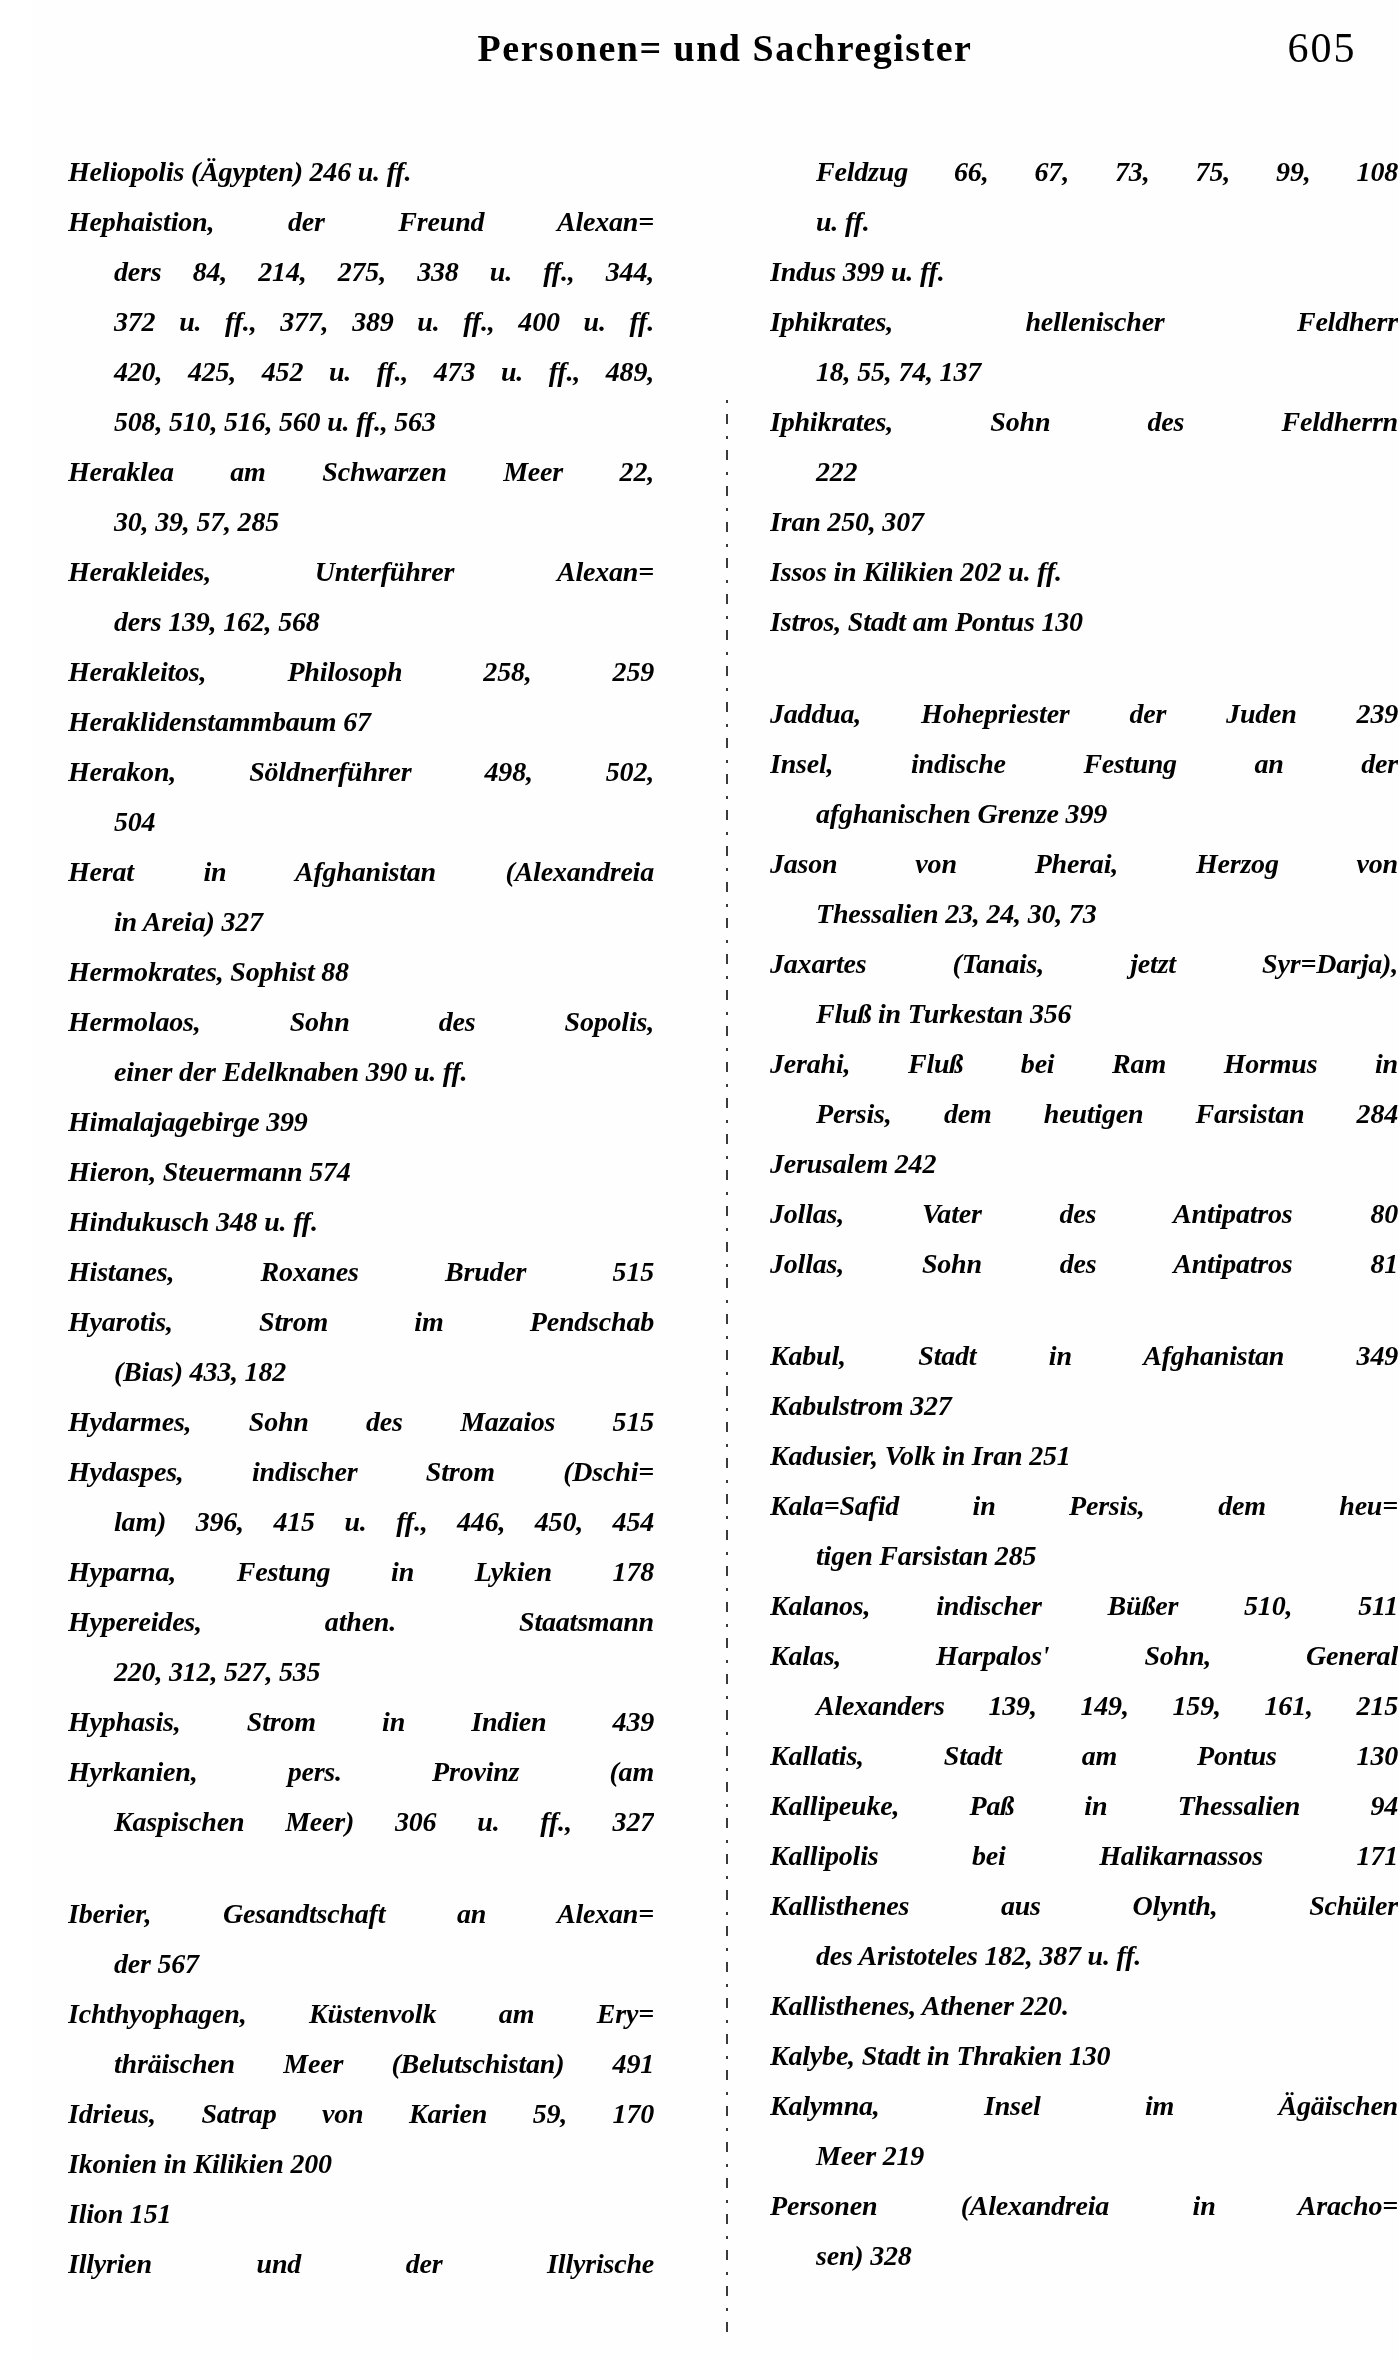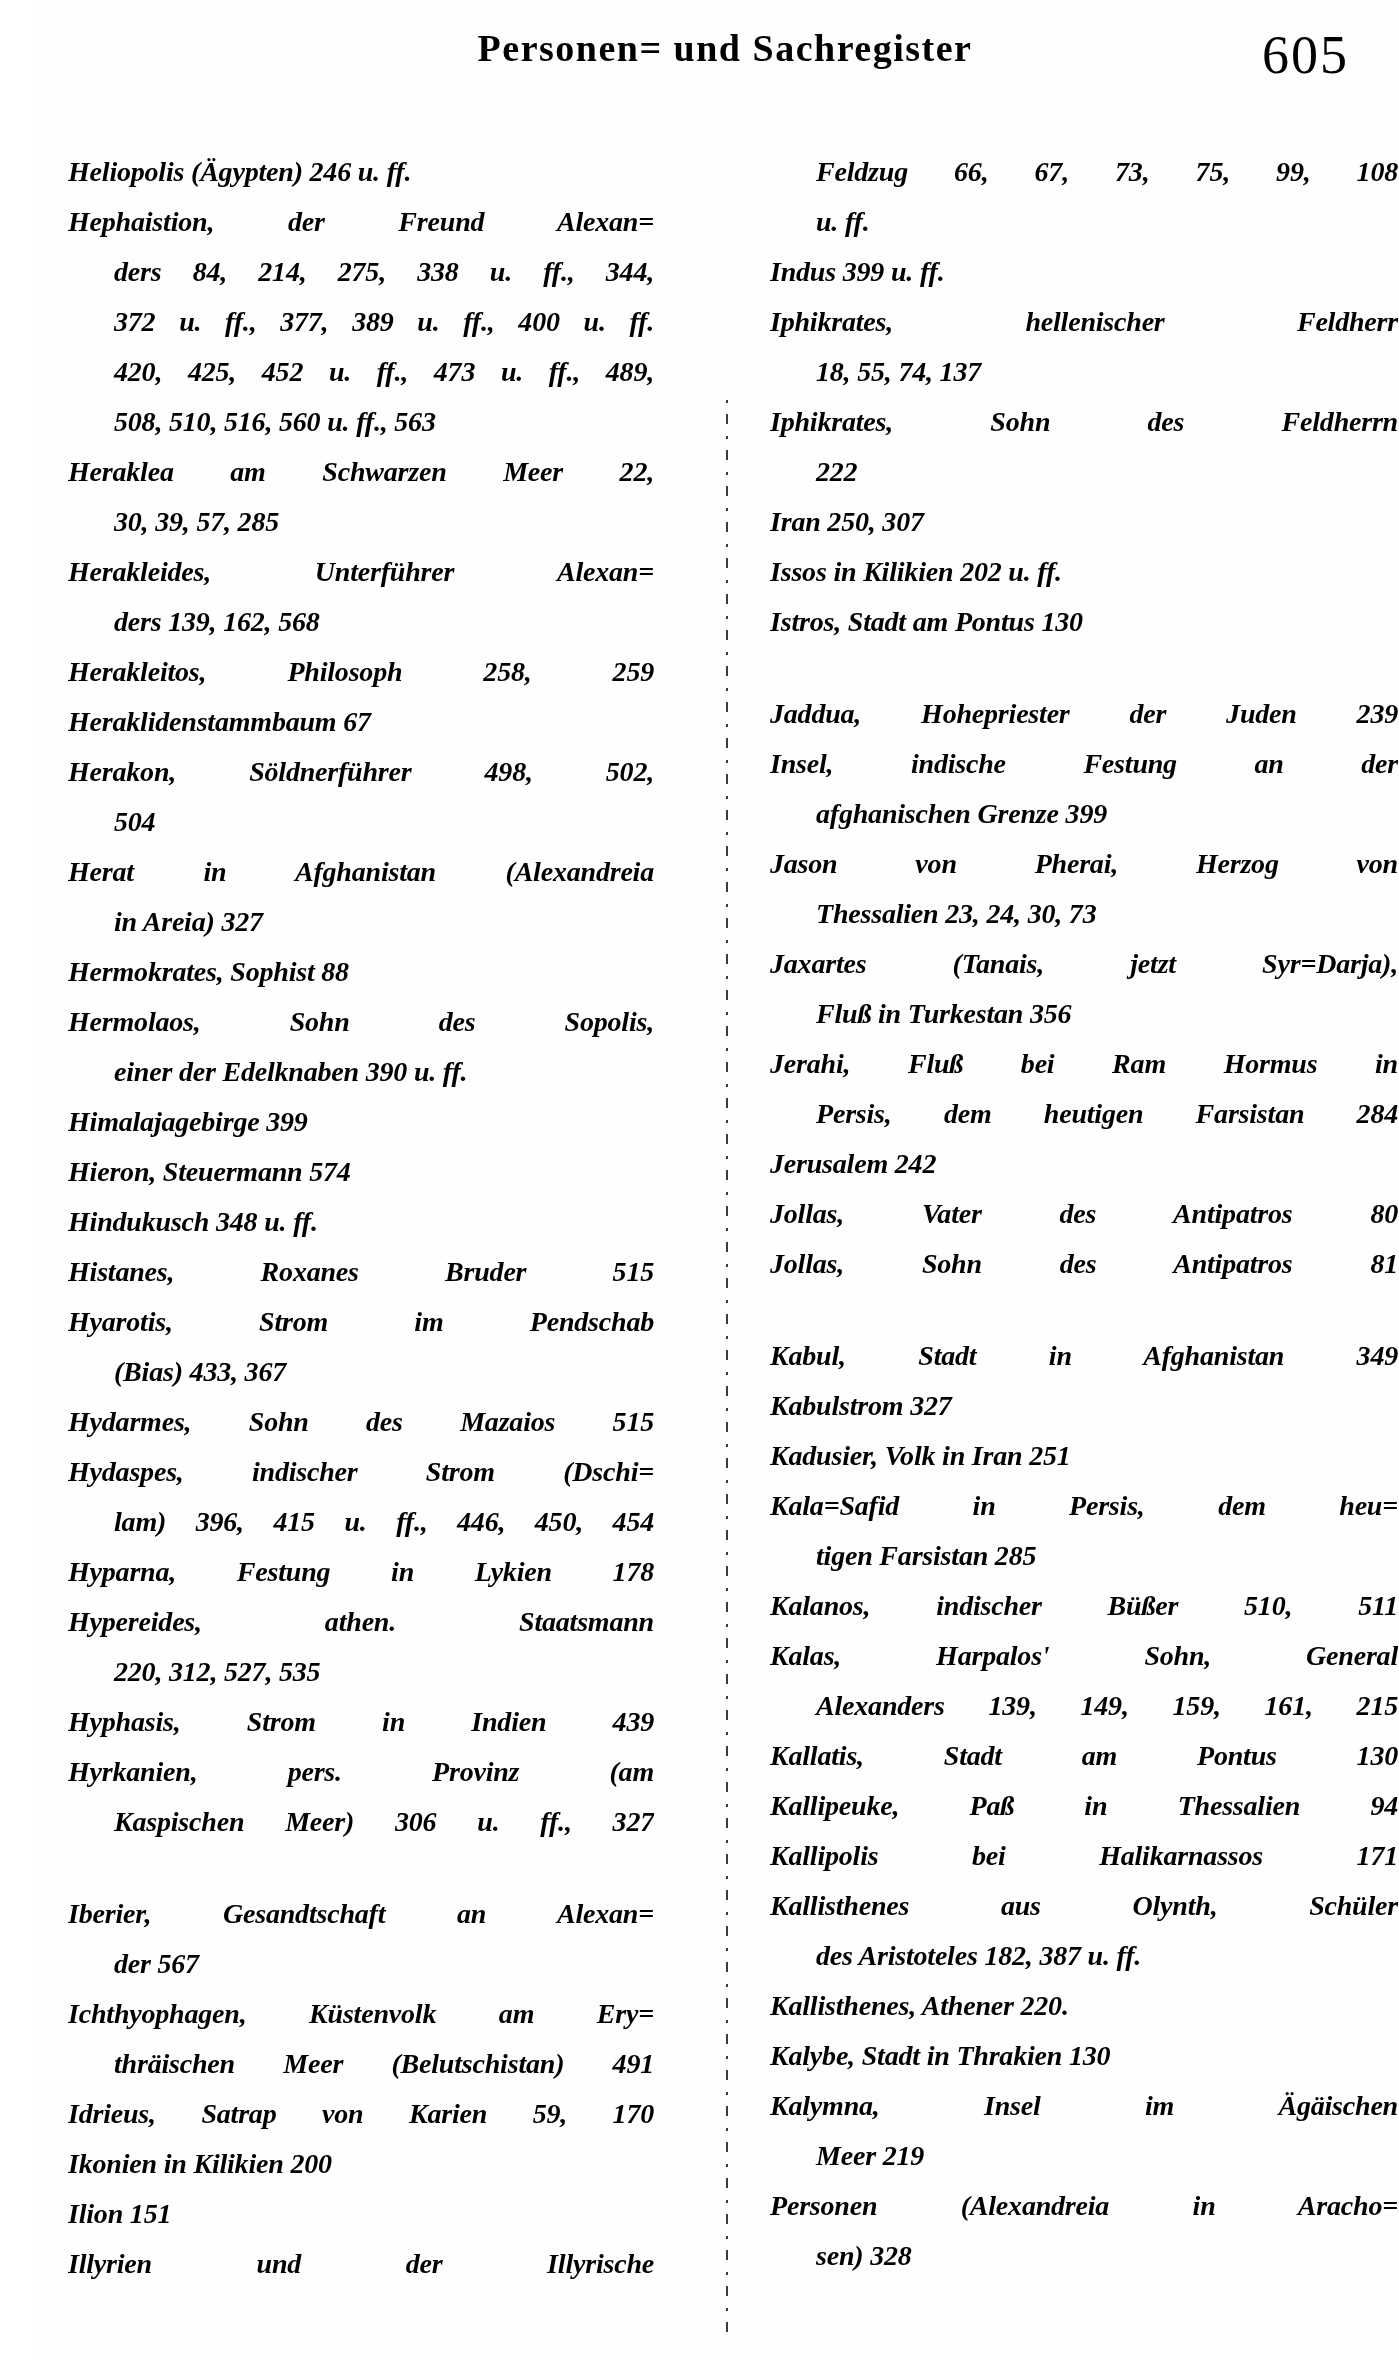--- a/index.html
+++ b/index.html
@@ -26,22 +26,22 @@
     text-align: center;
     font-size: 38px;
     letter-spacing: 1.5px;
     white-space: nowrap;
   }
   .page-number {
     position: absolute;
     top: 24px;
     left: 1230px;
     width: 120px;
-    text-align: left;
-    font-size: 54px;
+    text-align: center;
+    font-size: 42px;
     font-weight: 400;
     letter-spacing: 2px;
   }
   .column {
     position: absolute;
     top: 147px;
     font-size: 28px;
     line-height: 50px;
     letter-spacing: -0.2px;
     font-style: italic;
@@ -98,21 +98,21 @@
       <div class="line j">Herat in Afghanistan (Alexandreia</div>
       <div class="line in">in Areia) 327</div>
       <div class="line">Hermokrates, Sophist 88</div>
       <div class="line j">Hermolaos, Sohn des Sopolis,</div>
       <div class="line in">einer der Edelknaben 390 u. ff.</div>
       <div class="line">Himalajagebirge 399</div>
       <div class="line">Hieron, Steuermann 574</div>
       <div class="line">Hindukusch 348 u. ff.</div>
       <div class="line j">Histanes, Roxanes Bruder 515</div>
       <div class="line j">Hyarotis, Strom im Pendschab</div>
-      <div class="line in">(Bias) 433, 367</div>
+      <div class="line in">(Bias) 433, 182</div>
       <div class="line j">Hydarmes, Sohn des Mazaios 515</div>
       <div class="line j">Hydaspes, indischer Strom (Dschi=</div>
       <div class="line in j">lam) 396, 415 u. ff., 446, 450, 454</div>
       <div class="line j">Hyparna, Festung in Lykien 178</div>
       <div class="line j">Hypereides, athen. Staatsmann</div>
       <div class="line in">220, 312, 527, 535</div>
       <div class="line j">Hyphasis, Strom in Indien 439</div>
       <div class="line j">Hyrkanien, pers. Provinz (am</div>
       <div class="line in j">Kaspischen Meer) 306 u. ff., 327</div>
       <div class="gap"></div>

